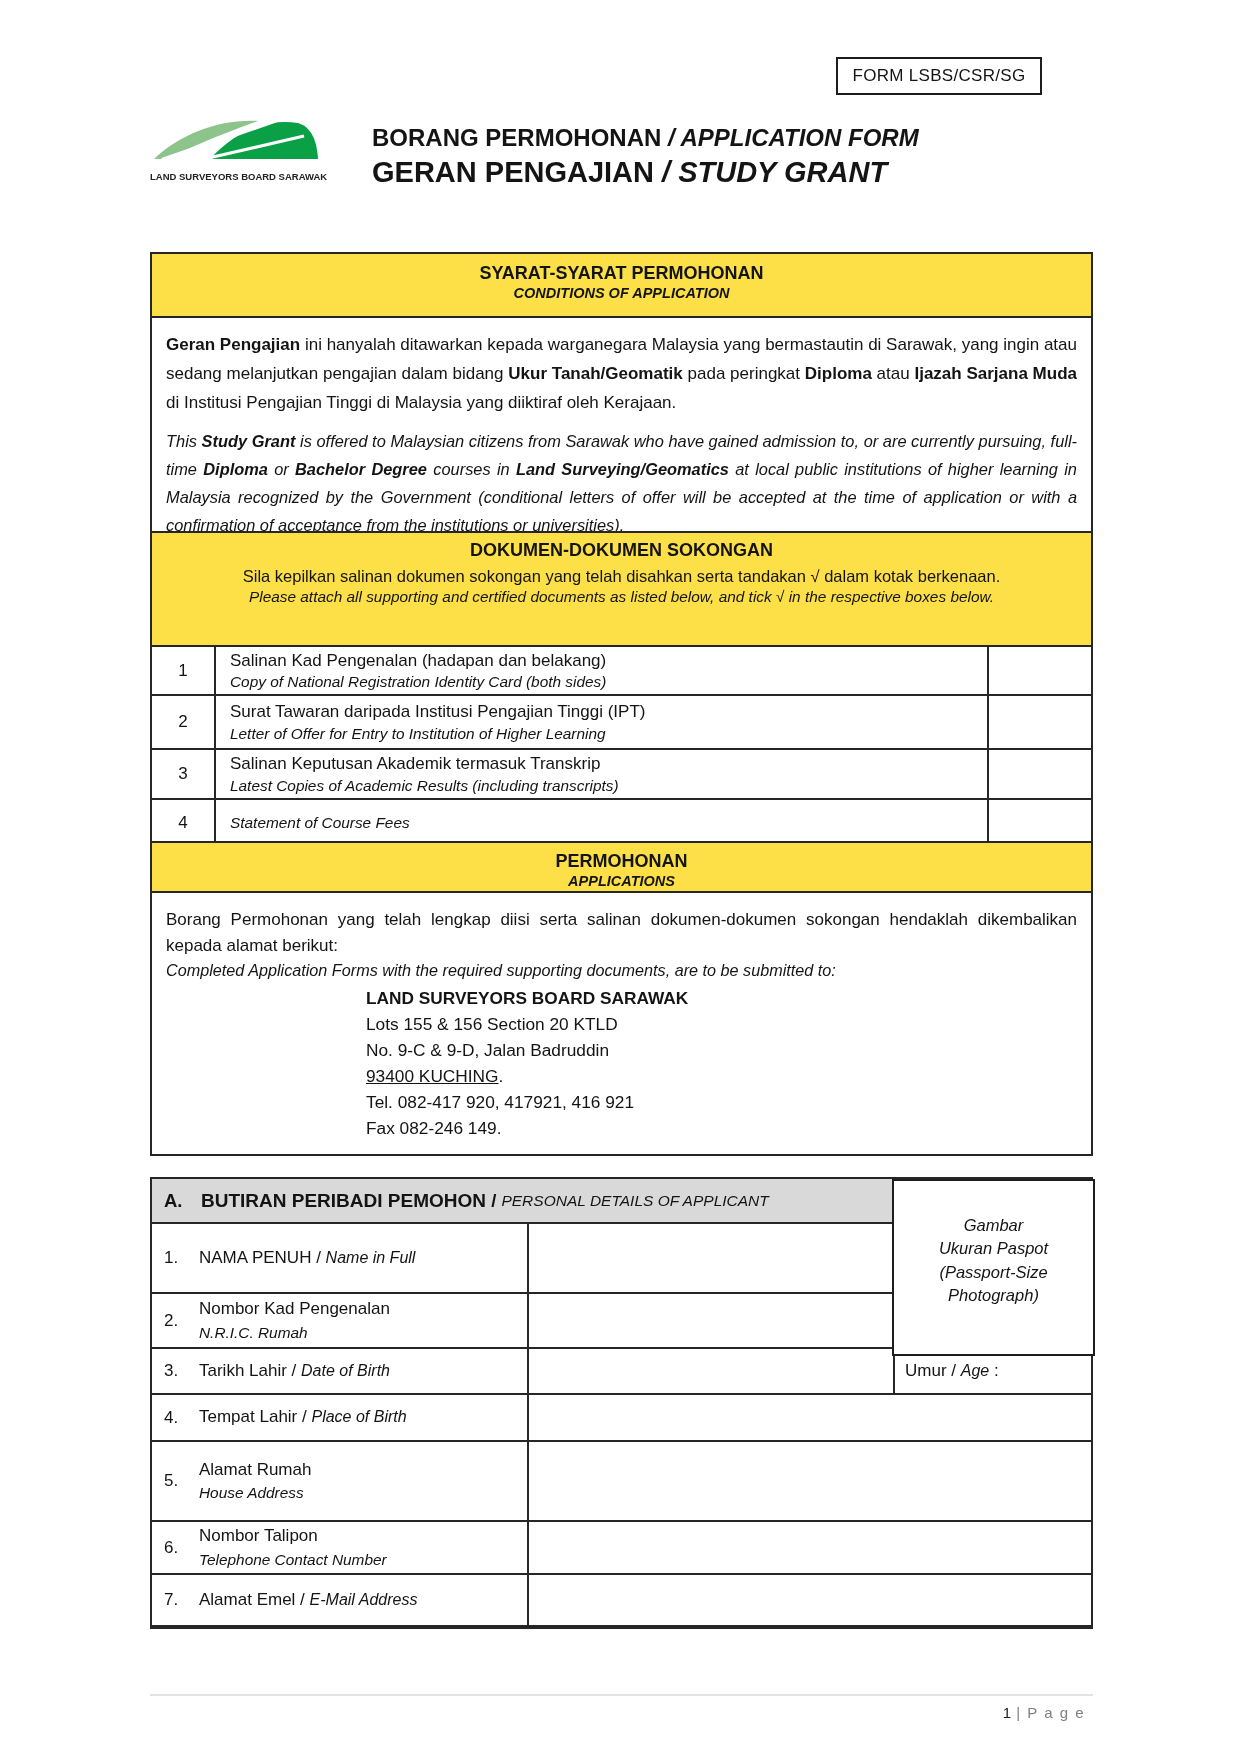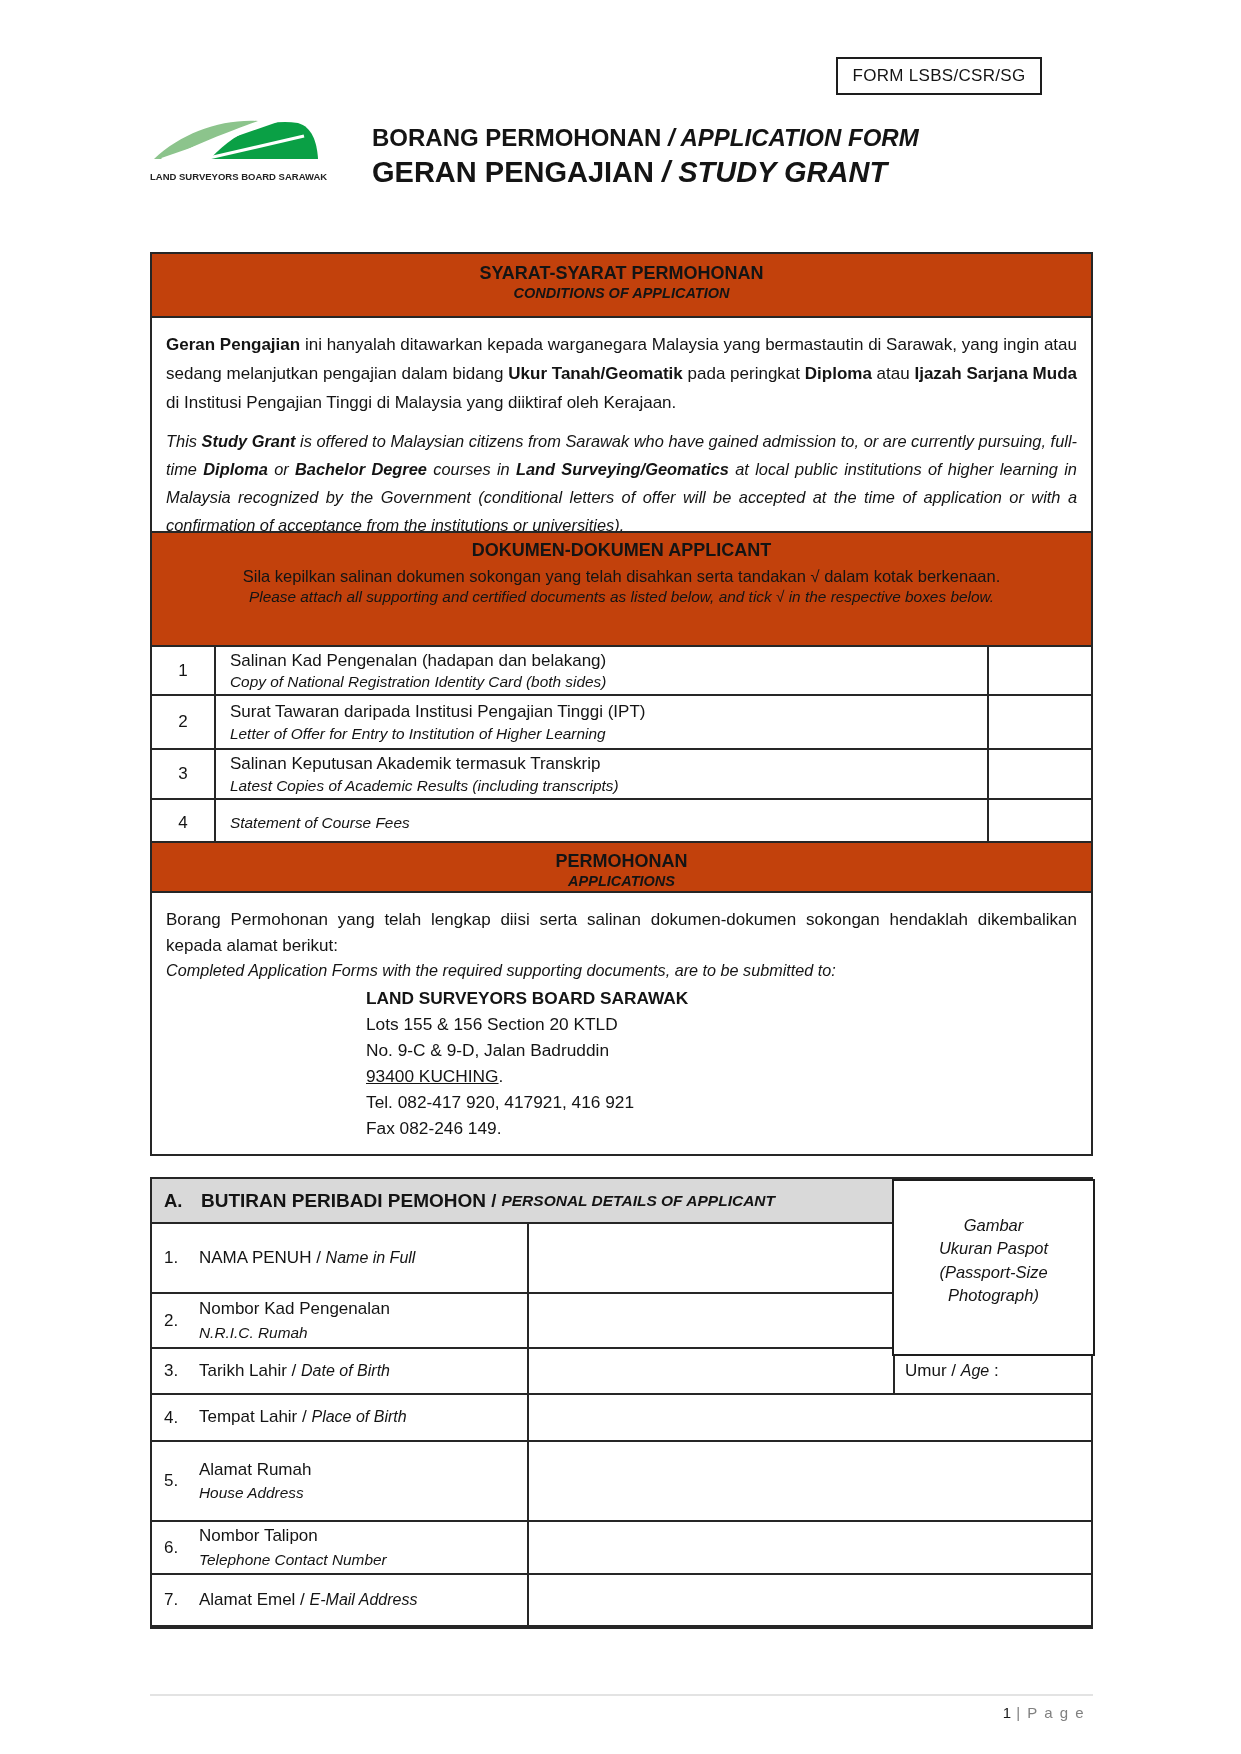--- a/index.html
+++ b/index.html
@@ -19,21 +19,21 @@
   }
   .logo{position:absolute;left:0;top:114px;width:172px;text-align:center;}
   .logo-caption{font-size:9.5px;font-weight:bold;color:#222;margin-top:1px;white-space:nowrap;}
   .titles{position:absolute;left:222px;top:124px;white-space:nowrap;}
   .t1{font-size:24px;font-weight:bold;}
   .t2{font-size:29px;font-weight:bold;margin-top:4px;}
   .it{font-style:italic;}
 
   
   .box{position:absolute;left:0;width:943px;border:2px solid #262626;box-sizing:border-box;background:#fff;}
-  .peach{background:#c2410c;}
+  .peach{background:#fde047;}
   .band{border-bottom:2px solid #262626;text-align:center;box-sizing:border-box;}
   .hdr-my{font-size:18px;font-weight:bold;}
   .hdr-en{font-size:14.5px;font-weight:bold;font-style:italic;margin-top:1px;}
 
   .box-conditions{top:252px;height:281px;overflow:hidden;}
   .cond-header{height:64px;padding-top:9px;}
   .cond-body{padding:8px 14px 0 14px;}
   .p-my{font-size:17px;line-height:1.7;text-align:justify;margin:5px 0 9px 0;}
   .p-en{font-size:16.4px;font-style:italic;line-height:1.72;text-align:justify;margin:0;}
   .b{font-weight:bold;}
@@ -58,21 +58,21 @@
   .address{margin-left:200px;font-size:17.3px;line-height:1.5;}
   .addr-name{font-weight:bold;}
   .u{text-decoration:underline;}
 
   
   .box-personal{top:1177px;}
   .personal-header{height:45px;background:#D9D9D9;border-bottom:2px solid #262626;display:flex;align-items:center;padding-left:12px;box-sizing:border-box;}
   .sec-letter{font-weight:bold;font-size:18.5px;width:37px;flex:none;}
   .sec-title{font-weight:bold;font-size:19px;}
   .sec-sep{font-weight:bold;font-size:18.5px;white-space:pre;}
-  .sec-en{font-weight:bold;font-style:italic;font-size:15.5px;}
+  .sec-en{font-weight:normal;font-style:italic;font-size:15.5px;}
   .p-row{display:flex;border-bottom:2px solid #262626;box-sizing:border-box;}
   .p-row:last-child{border-bottom:none;}
   .p-label{width:377px;border-right:2px solid #262626;display:flex;align-items:center;padding-left:12px;box-sizing:border-box;}
   .row-num{width:35px;font-size:17px;flex:none;}
   .row-text{font-size:17px;line-height:1.3;}
   .row-text em{font-style:italic;font-size:16px;}
   .row-sub{display:block;font-style:italic;font-size:15.4px;margin-top:2px;}
   .p-value{flex:1;}
   .p-value-mid{width:366px;border-right:2px solid #262626;box-sizing:border-box;}
   .age-cell{flex:1;display:flex;align-items:center;padding-left:10px;font-size:17px;}
@@ -126,21 +126,21 @@
       <div class="hdr-en">CONDITIONS OF APPLICATION</div>
     </div>
     <div class="cond-body">
       <p class="p-my"><span class="b">Geran Pengajian</span><span> ini hanyalah ditawarkan kepada warganegara Malaysia yang bermastautin di Sarawak, yang ingin atau sedang melanjutkan pengajian dalam bidang </span><span class="b">Ukur Tanah/Geomatik</span><span> pada peringkat </span><span class="b">Diploma</span><span> atau </span><span class="b">Ijazah Sarjana Muda</span><span> di Institusi Pengajian Tinggi di Malaysia yang diiktiraf oleh Kerajaan.</span></p>
       <p class="p-en"><span>This </span><span class="b">Study Grant</span><span> is offered to Malaysian citizens from Sarawak who have gained admission to, or are currently pursuing, full-time </span><span class="b">Diploma</span><span> or </span><span class="b">Bachelor Degree</span><span> courses in </span><span class="b">Land Surveying/Geomatics</span><span> at local public institutions of higher learning in Malaysia recognized by the Government (conditional letters of offer will be accepted at the time of application or with a confirmation of acceptance from the institutions or universities).</span></p>
     </div>
   </div>
 
   <div class="box box-documents">
     <div class="band peach doc-header">
-      <div class="hdr-my">DOKUMEN-DOKUMEN APPLICANT</div>
+      <div class="hdr-my">DOKUMEN-DOKUMEN SOKONGAN</div>
       <div class="note-my">Sila kepilkan salinan dokumen sokongan yang telah disahkan serta tandakan √ dalam kotak berkenaan.</div>
       <div class="note-en">Please attach all supporting and certified documents as listed below, and tick √ in the respective boxes below.</div>
     </div>
 
     <div class="doc-row" style="height:49px;">
       <div class="doc-num">1</div>
       <div class="doc-desc">
         <span class="doc-main">Salinan Kad Pengenalan (hadapan dan belakang)</span>
         <span class="doc-sub">Copy of National Registration Identity Card (both sides)</span>
       </div>

